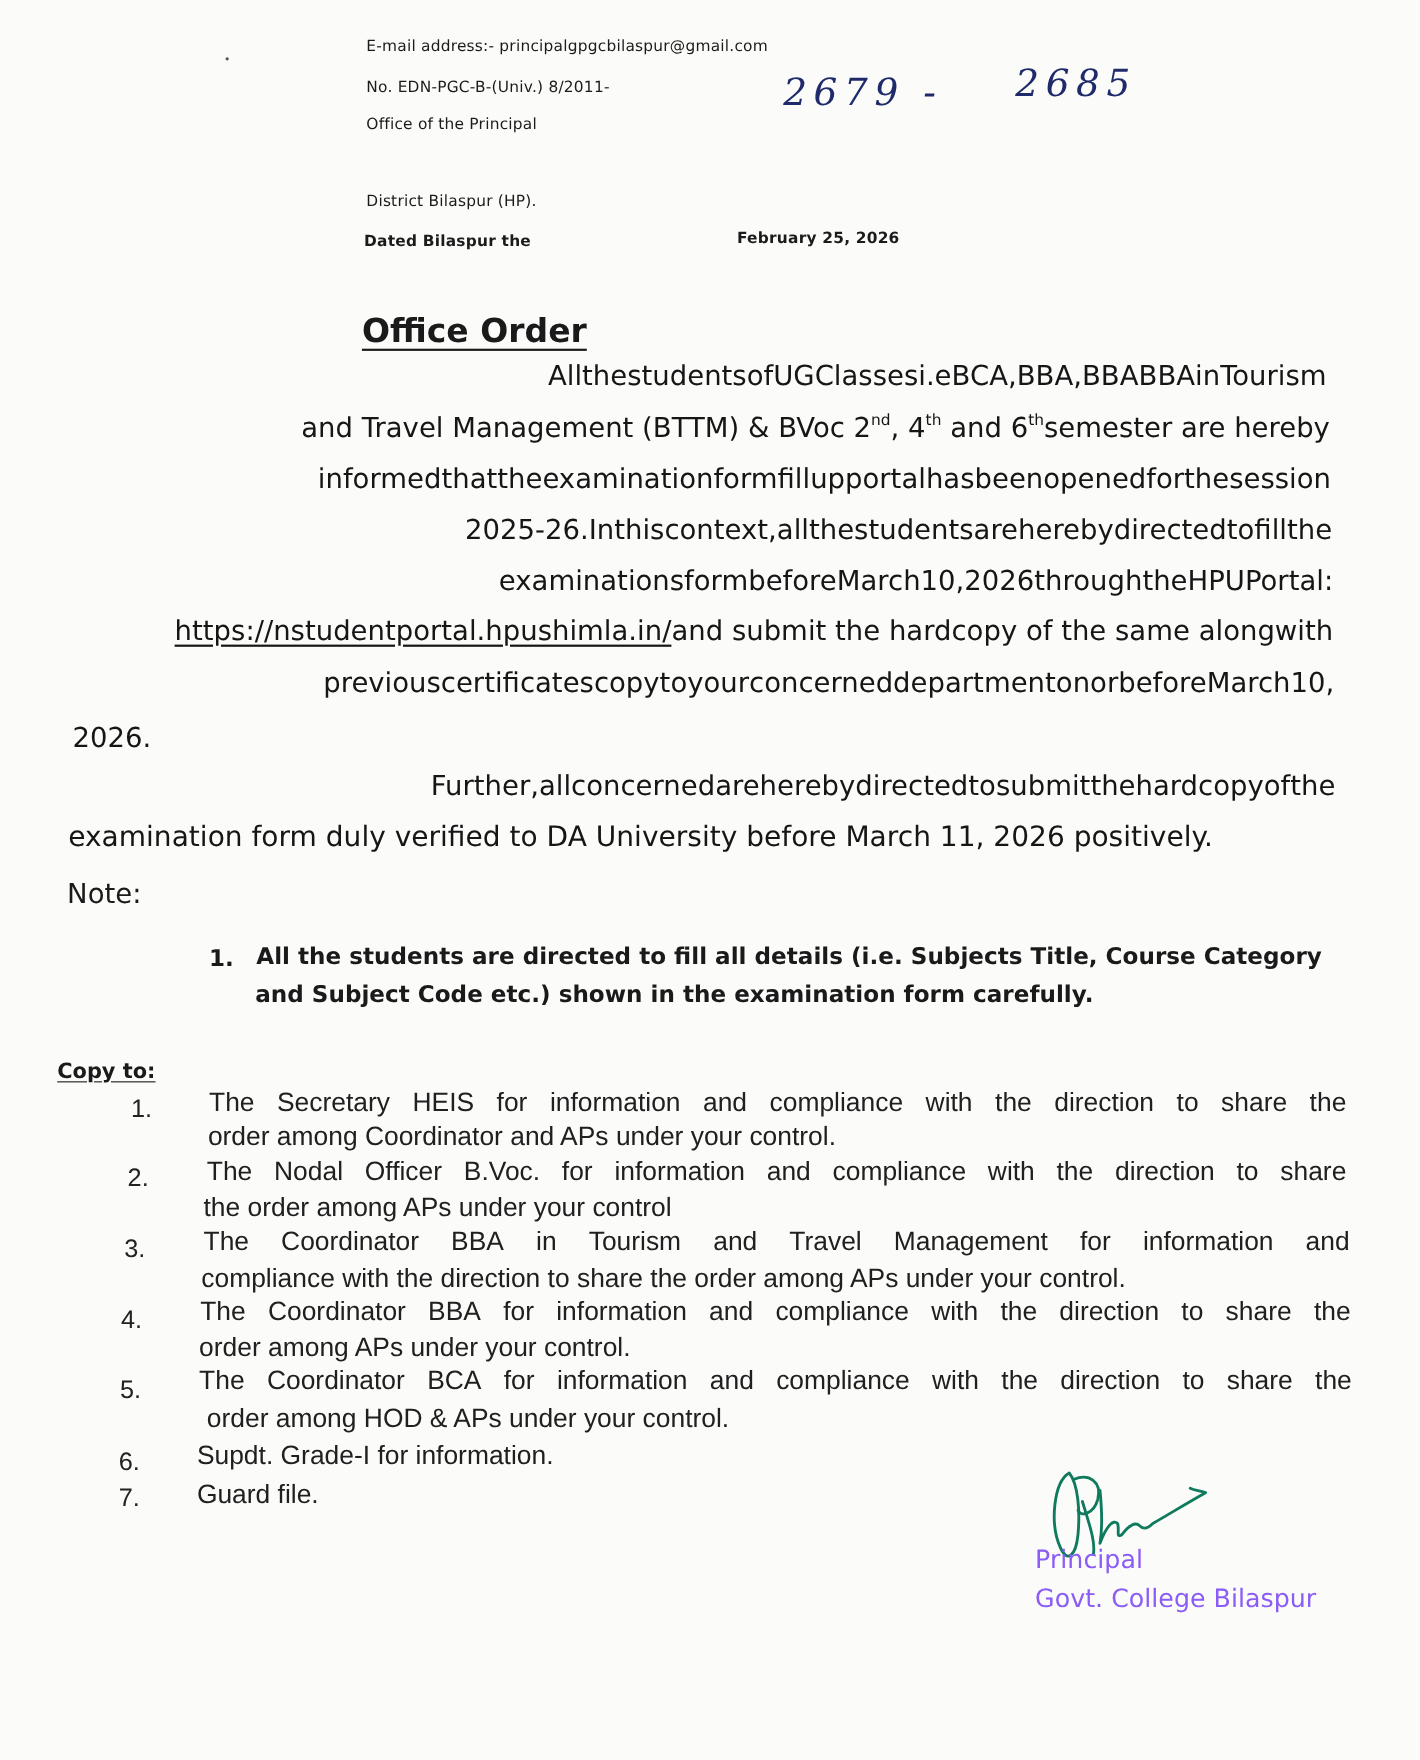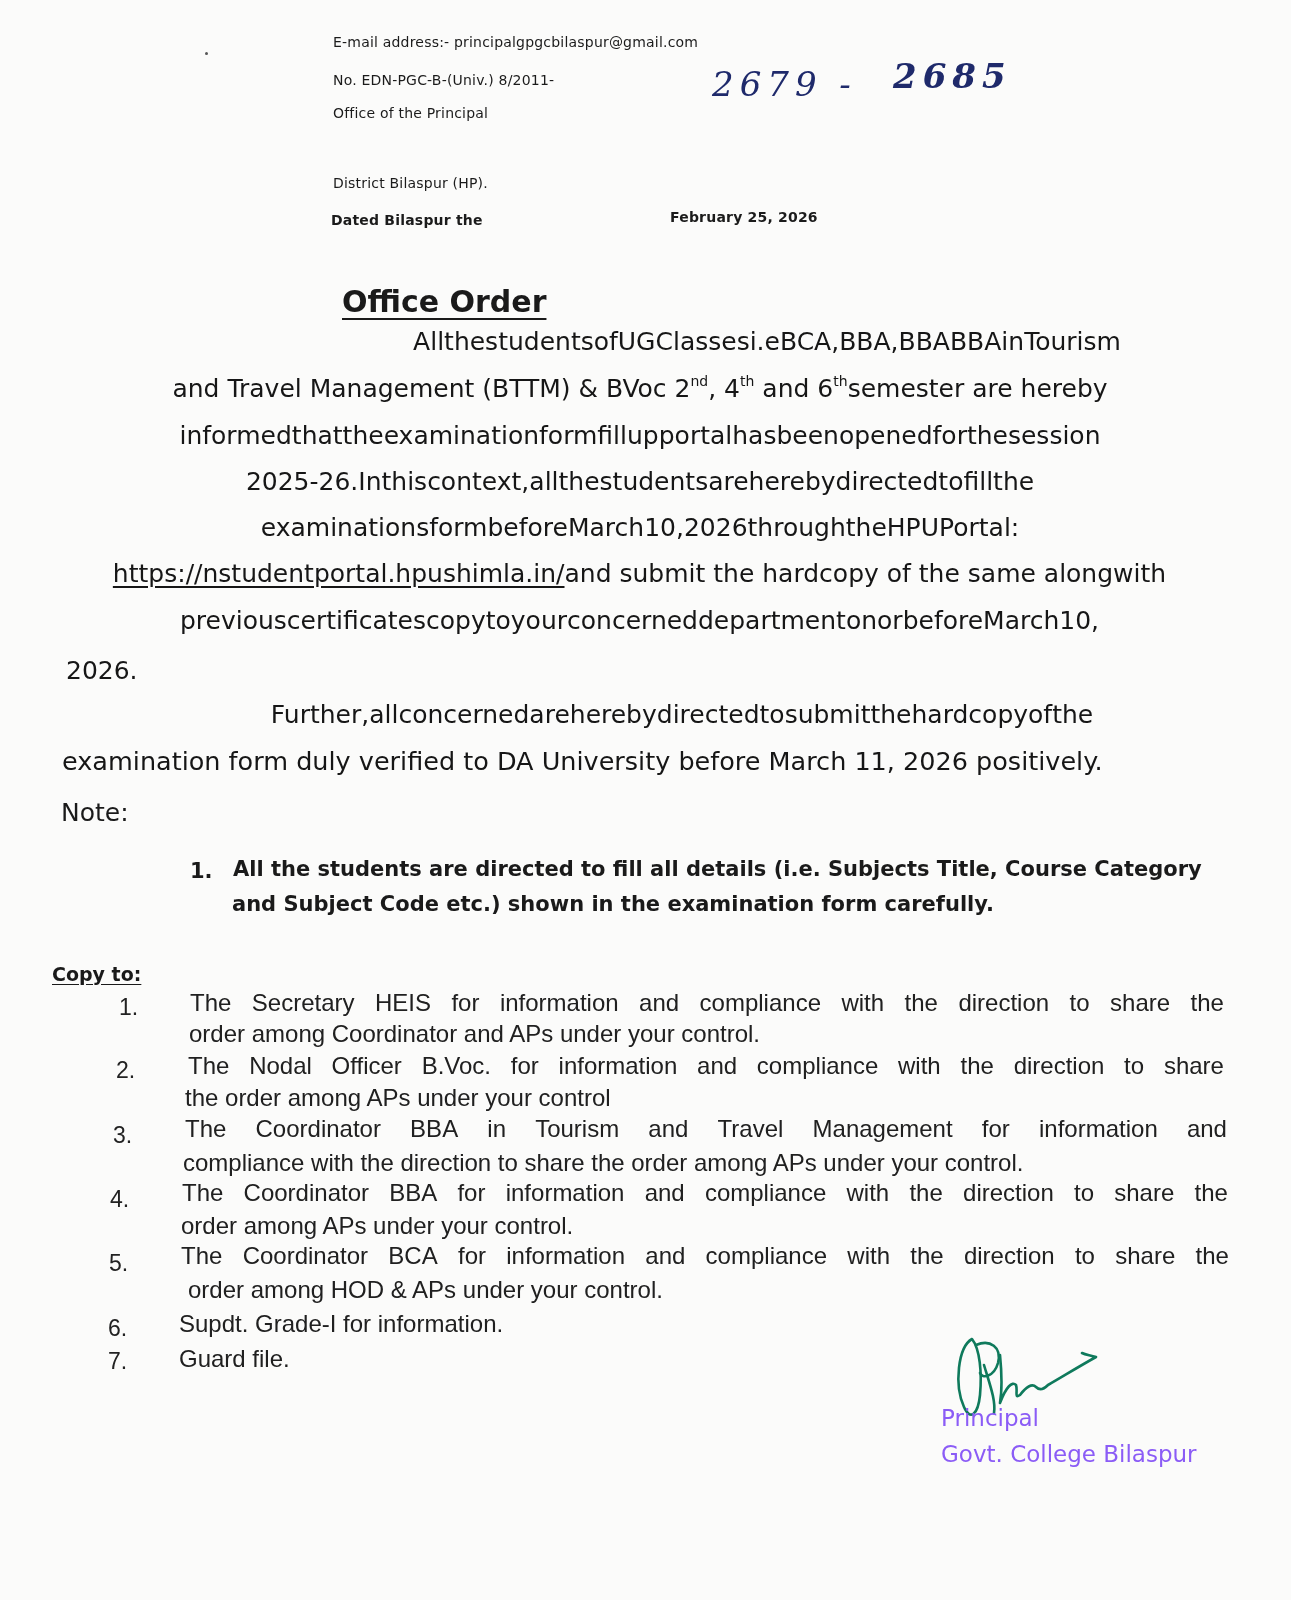--- a/index.html
+++ b/index.html
@@ -23,21 +23,21 @@
 
   
   .title {
     font-family:"DejaVu Sans", sans-serif; font-weight:bold; font-size:30px;
     text-decoration:underline; text-underline-offset:6px; text-decoration-thickness:2px;
   }
 
   
   .body-line {
     font-family:"DejaVu Sans", sans-serif; font-size:25px; color:#161616;
-    display:flex; justify-content:center;
+    display:flex; justify-content:flex-end;
   }
   .body-line.left { justify-content:flex-start; }
   .body-line sup { font-size:14px; position:relative; top:-2px; }
   .link { text-decoration:underline; text-underline-offset:4px; color:#161616; }
 
   .note-label { font-family:"DejaVu Sans", sans-serif; font-weight:normal; font-size:25px; }
   .note-item { font-family:"DejaVu Sans", sans-serif; font-weight:bold; font-size:21px; line-height:38px; }
 
   .copy-label { font-family:"DejaVu Sans", sans-serif; font-weight:bold; font-size:19px; text-decoration:underline; text-underline-offset:3px; }
   .copy-num { font-family:"Liberation Sans", sans-serif; font-size:23px; color:#222; }
@@ -51,27 +51,27 @@
 
 <div class="page">
 
   <div class="abs" style="left:205px;top:52px;width:3px;height:3px;background:#555;border-radius:50%;"></div>
 
   <div class="abs hdr" style="left:333px;top:34px;">E-mail address:- principalgpgcbilaspur@gmail.com</div>
   <div class="abs hdr" style="left:333px;top:72px;">
     <span>No. EDN-PGC-B-(Univ.) 8/2011-</span>
   </div>
   <div class="abs handwritten" style="left:712px;top:64px;">2679 -</div>
-  <div class="abs handwritten" style="left:893px;top:56px;font-weight:bold;">2685</div>
+  <div class="abs handwritten" style="left:923px;top:56px;">2685</div>
   <div class="abs hdr" style="left:333px;top:105px;">Office of the Principal</div>
   <div class="abs hdr" style="left:333px;top:175px;">District Bilaspur (HP).</div>
   <div class="abs hdr hdr-bold" style="left:331px;top:212px;">Dated  Bilaspur  the</div>
   <div class="abs hdr hdr-bold" style="left:670px;top:209px;">February  25, 2026</div>
 
-  <div class="abs title" style="left:342px;top:284px;text-align:right;">Office Order</div>
+  <div class="abs title" style="left:329px;top:284px;text-align:right;">Office Order</div>
 
   <div class="abs body-line" style="left:328px;top:327px;width:878px;" id="p1l1">
       <span>All</span>
       <span>the</span>
       <span>students</span>
       <span>of</span>
       <span>UG</span>
       <span>Classes</span>
       <span>i.e</span>
       <span>BCA,</span>

